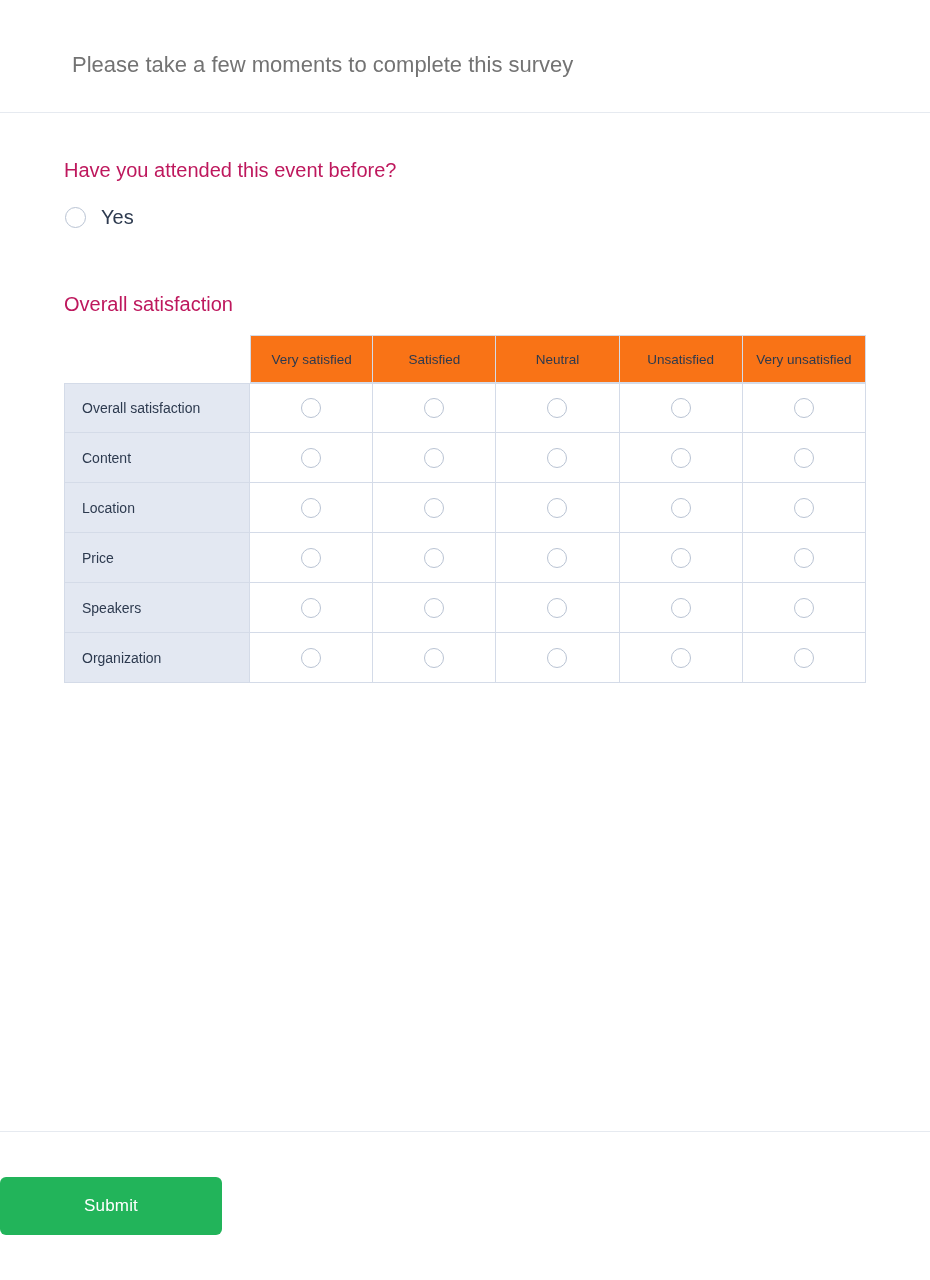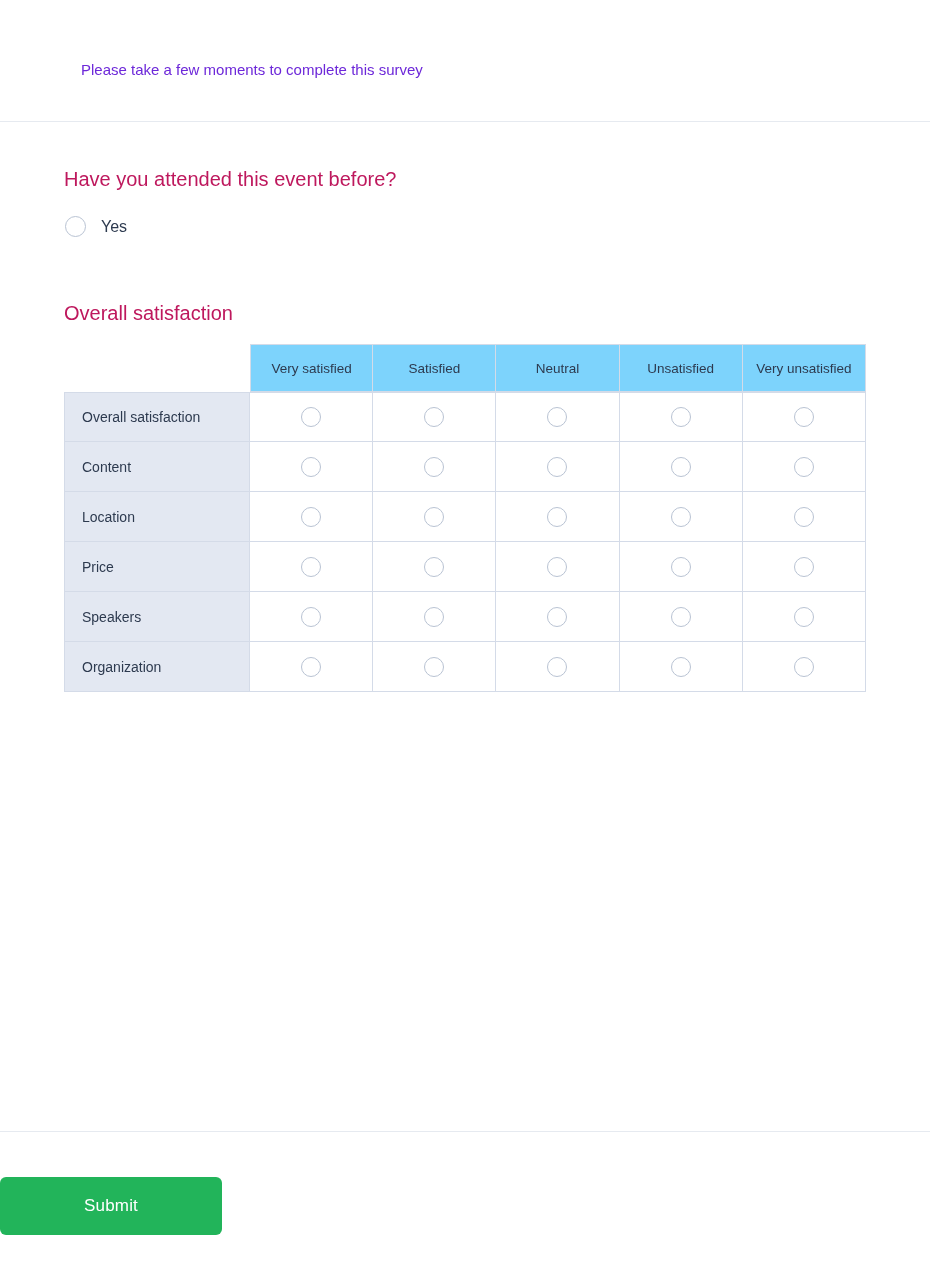--- a/index.html
+++ b/index.html
@@ -16,23 +16,23 @@
   .header { padding: 44px 64px 26px 64px; }
   .header h1 {
     margin: 0 0 12px 0;
     font-size: 35px;
     line-height: 1.15;
     font-weight: bold;
     color: #2d3a4f;
     letter-spacing: -0.3px;
   }
   .header .subtitle {
-    margin: 17px;
-    font-size: 15px;
-    color: #6d28d9;
+    margin: 8px;
+    font-size: 22px;
+    color: #737373;
     font-weight: normal;
   }
   .rule { height: 1px; width: 100%; background: #e6eaf0; }
 
   
   .body { padding: 46px 64px 0 64px; }
 
   .q-label {
     font-size: 20px;
     color: #be185d;
@@ -50,42 +50,42 @@
   .radio-dot {
     width: 21px; height: 21px;
     border-radius: 50%;
     border: 1.5px solid #b9c3d3;
     background: #fff;
     flex: 0 0 auto;
     margin-left: 1px;
   }
   .radio-text {
     margin-left: 15px;
-    font-size: 16px;
+    font-size: 20px;
     color: #2d3a4f;
   }
 
   
   .matrix-block { margin-top: 56px; }
   table.matrix {
     border-collapse: separate;
     border-spacing: 0;
     width: 802px;
     table-layout: fixed;
     margin-top: 19px;
   }
   table.matrix th.corner {
     width: 186px;
     background: transparent;
     border: none;
     padding: 0;
     height: 48px;
   }
   table.matrix th.colhead {
-    background: #7dd3fc;
+    background: #f97316;
     border: 1px solid #d4dbe8;
     border-left: none;
     font-size: 13.5px;
     font-weight: normal;
     color: #2d3a4f;
     height: 48px;
     padding: 0 6px;
     text-align: center;
   }
   table.matrix th.colhead.first { border-left: 1px solid #d4dbe8; }

